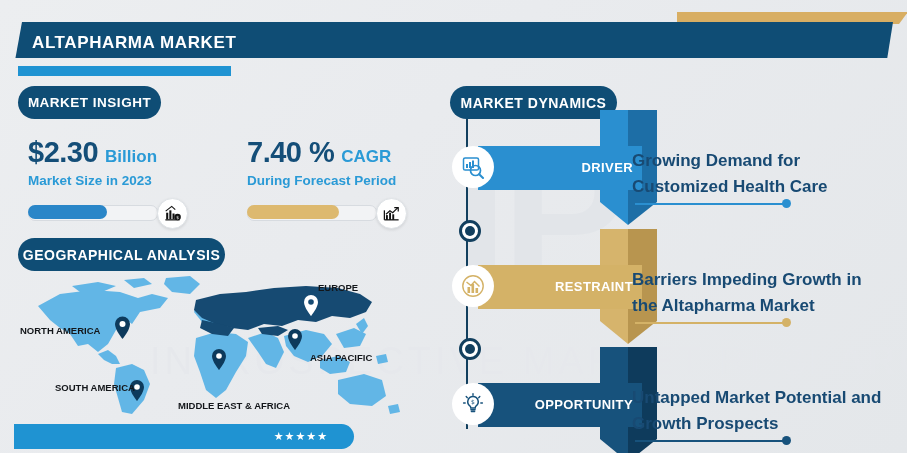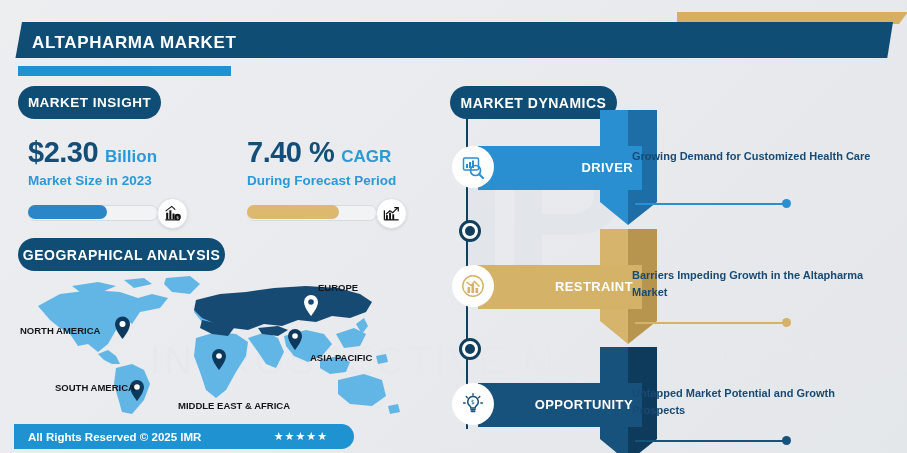--- a/index.html
+++ b/index.html
@@ -104,21 +104,21 @@
   .dyn-band .lbl{
     position:absolute;right:9px;top:0;height:42px;display:flex;align-items:center;
     font-size:13px;font-weight:700;color:#ffffff;letter-spacing:.4px;
   }
   .dyn-ribbon{position:absolute;left:148px;width:57px;height:115px;}
   .dyn-ico{
     position:absolute;left:0;top:0;width:42px;height:42px;border-radius:50%;
     background:#ffffff;display:flex;align-items:center;justify-content:center;z-index:3;
   }
   .dyn-text{
-    position:absolute;left:180px;width:250px;font-size:11px;font-weight:700;
+    position:absolute;left:180px;width:250px;font-size:17px;font-weight:700;
     color:#184a73;line-height:1.55;
   }
   .dyn-rule{position:absolute;height:2px;}
   .dyn-dot{position:absolute;width:9px;height:9px;border-radius:50%;}
 </style>
 </head>
 <body>
 
 <div class="canvas">
 
@@ -241,21 +241,20 @@
       </g>
     </svg>
     <div class="maplabel" id="geo-0" style="left: 0px; top: 53px;">NORTH AMERICA</div>
     <div class="maplabel" id="geo-1" style="left: 35px; top: 110px;">SOUTH AMERICA</div>
     <div class="maplabel" id="geo-2" style="left: 158px; top: 128px;">MIDDLE EAST &amp; AFRICA</div>
     <div class="maplabel" id="geo-3" style="left: 290px; top: 80px;">ASIA PACIFIC</div>
     <div class="maplabel" id="geo-4" style="left: 298px; top: 10px;">EUROPE</div>
   </div>
 
   <div class="footer">
-    <span class="fl">All Rights Reserved © 2025 IMR</span>
     <span class="stars">★★★★★</span>
   </div>
 
   <div class="tl-line"></div>
   <div class="tl-node" style="left:459px;top:220px">
       <i></i>
     </div>
   <div class="tl-node" style="left:459px;top:338px">
       <i></i>
     </div>

